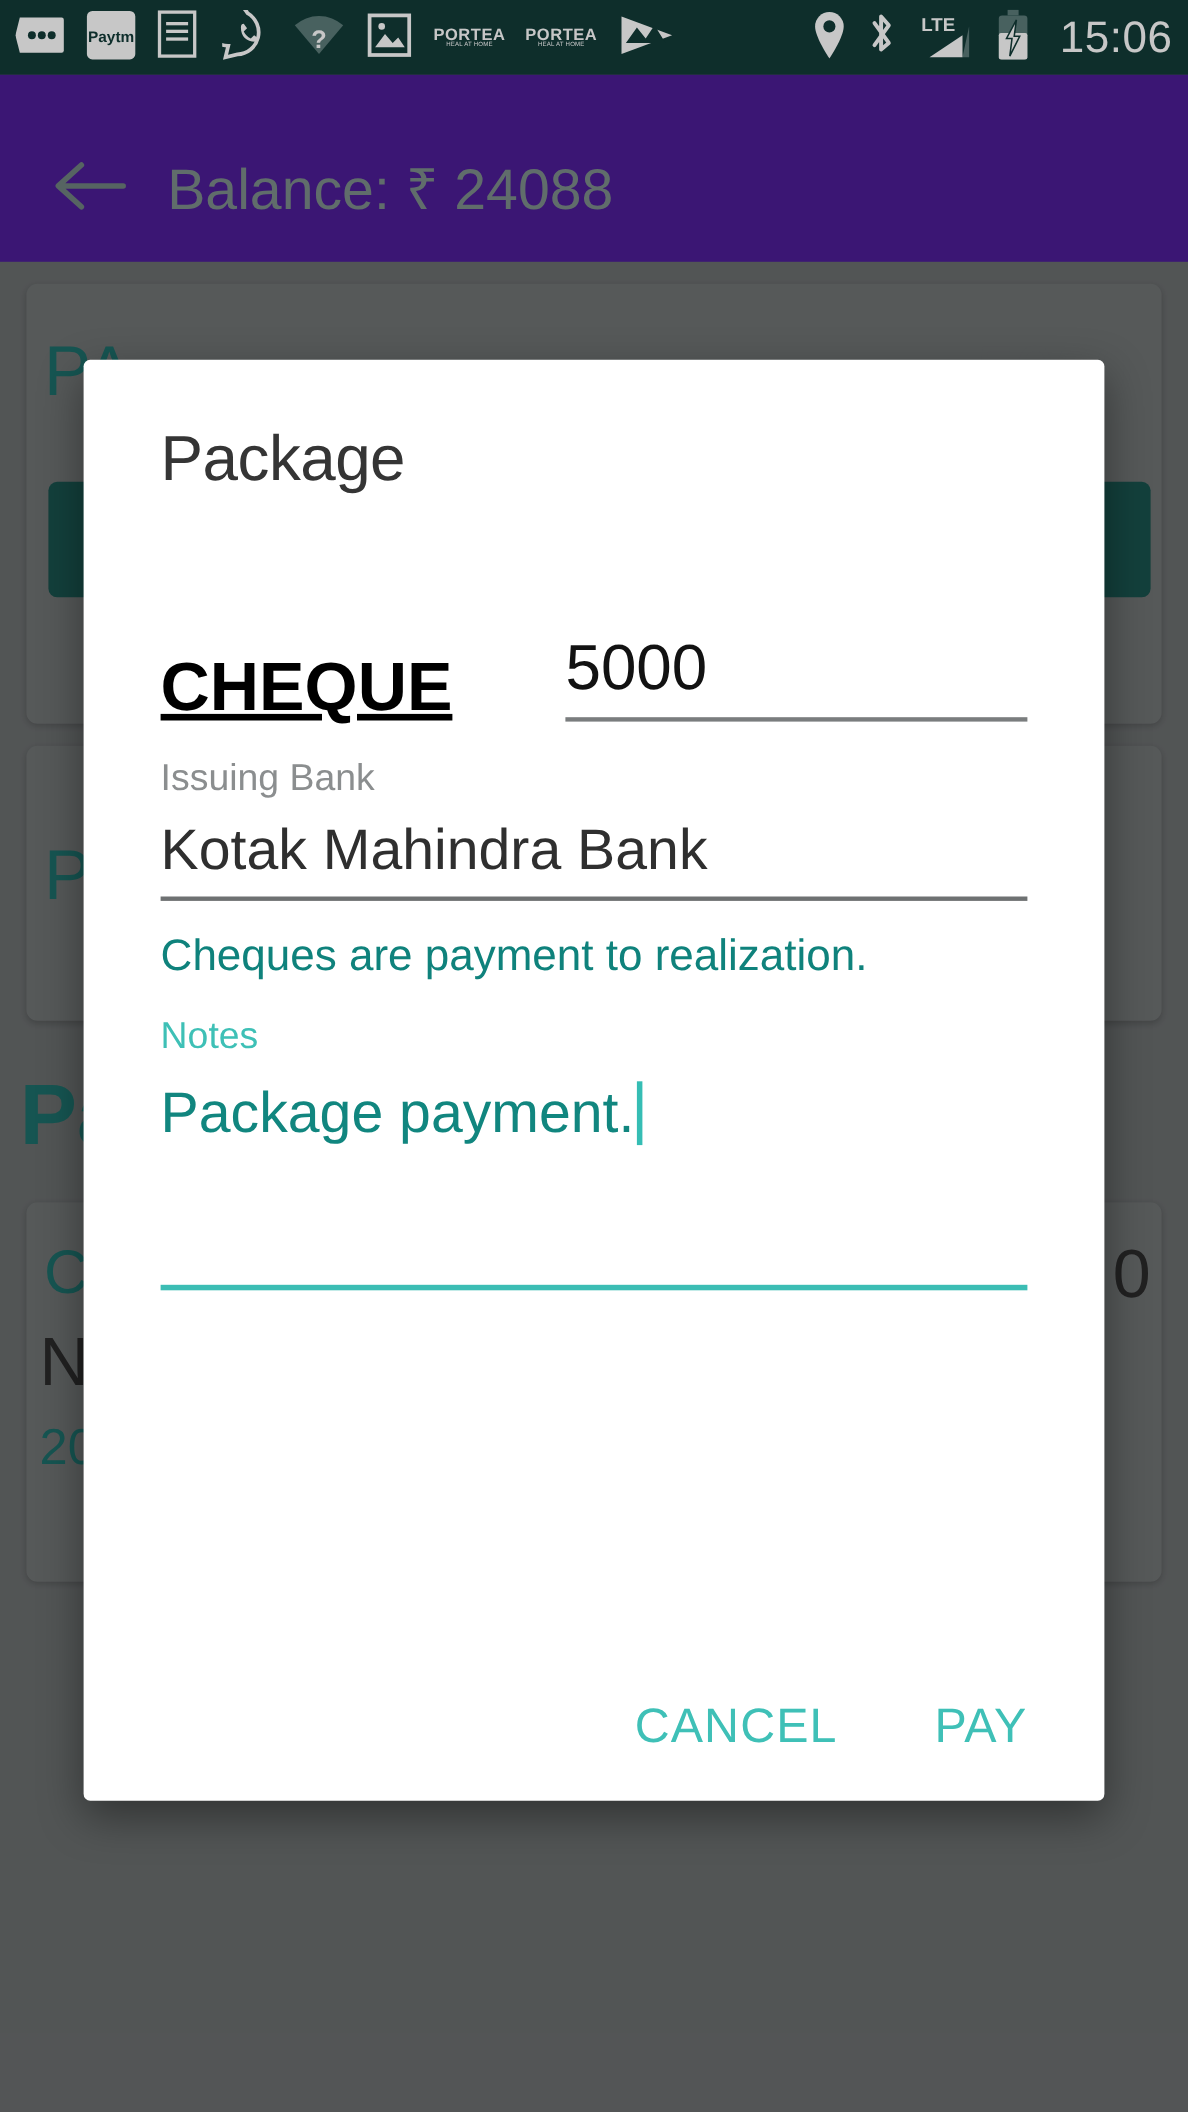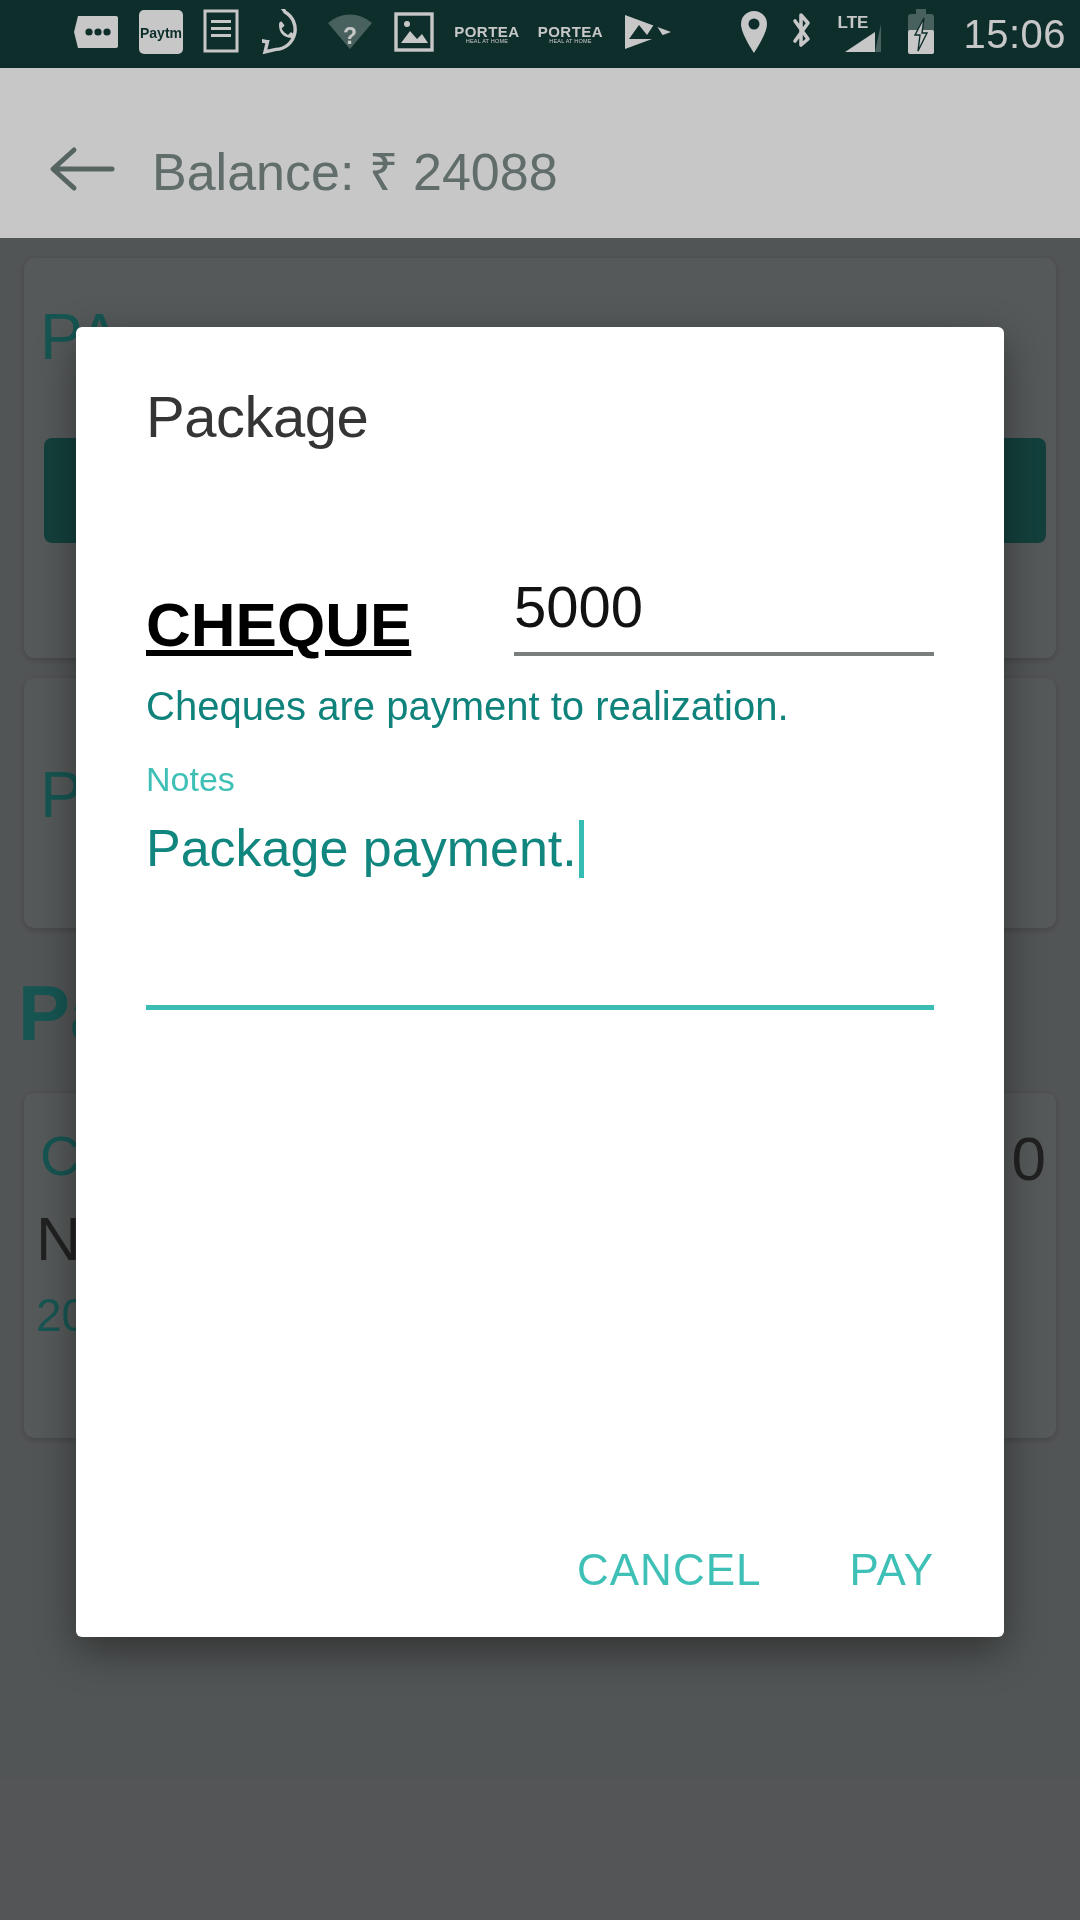--- a/index.html
+++ b/index.html
@@ -16,40 +16,40 @@
   }
 
   
   .statusbar {
     position:absolute; left:0; top:0;
     width:1080px; height:68px;
     background:#123b38;
     display:flex; align-items:center;
     padding:0 14px;
   }
-  .sb-left { display:flex; align-items:center; gap:18px; flex:1;justify-content:center; }
+  .sb-left { display:flex; align-items:center; gap:18px; flex:1; }
   .sb-right { display:flex; align-items:center; gap:15px; }
   .ico { display:block; }
   .sb-time {
     color:#ffffff; font-size:40px; letter-spacing:0.5px;
     font-family:"Liberation Sans", sans-serif;
     margin-left:10px; white-space:nowrap;
   }
   .portea-badge {
     color:#ffffff; font-size:15px; font-weight:bold;
     letter-spacing:0.5px; line-height:1;
     text-align:center;
   }
   .portea-badge small { display:block; font-size:5.5px; font-weight:normal; letter-spacing:0.2px; }
 
   
   .appbar {
     position:absolute; left:0; top:68px;
     width:1080px; height:202px;
-    background:#ffffff;
+    background:#4c1d95;
     display:flex; align-items:center;
   }
   .appbar .back {
     width:120px; display:flex; justify-content:center; align-items:center;
     margin-left:22px;
   }
   .appbar .title {
     color:#7c8c8a; font-size:52px; font-weight:400;
     margin-left:10px; white-space:nowrap;
   }
@@ -326,20 +326,26 @@
 
     <div class="dlg-title">Package</div>
 
     <div class="row-mode">
       <div class="mode-label">CHEQUE</div>
       <div class="amount-field">
         <div class="amount-value">5000</div>
       </div>
     </div>
 
+    <div class="field">
+      <div class="field-label">Issuing Bank</div>
+      <div class="field-input">
+        <div class="field-value">Kotak Mahindra Bank</div>
+      </div>
+    </div>
 
 
     <div class="hint">Cheques are payment to realization.</div>
 
     <div class="notes-label">Notes</div>
     <div class="notes-box">
       <span class="notes-value">Package payment.</span><span class="caret"></span>
     </div>
 
     <div class="dlg-actions">

